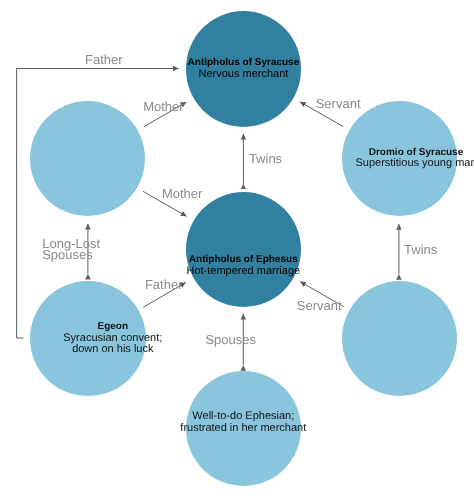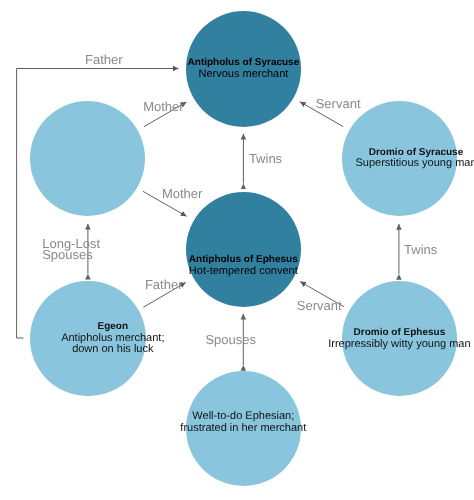--- a/index.html
+++ b/index.html
@@ -69,33 +69,29 @@
   </div>
 
 
   <div class="nodetext t-light" style="left:416px;top:146.5px;">
     <div class="title">Dromio of Syracuse</div>
     <div class="sub">Superstitious young man</div>
   </div>
 
   <div class="nodetext t-dark" style="left:243.3px;top:222px;margin-top:32px;">
     <div class="title">Antipholus of Ephesus</div>
-    <div class="sub">Hot-tempered convent</div>
+    <div class="sub">Hot-tempered marriage</div>
   </div>
 
   <div class="nodetext t-light" style="left:87.8px;top:320.6px;margin-left:25px;">
     <div class="title">Egeon</div>
-    <div class="sub">Antipholus merchant;</div>
+    <div class="sub">Syracusian convent;</div>
     <div class="sub">down on his luck</div>
   </div>
 
-  <div class="nodetext t-light" style="left:399.4px;top:326.9px;">
-    <div class="title">Dromio of Ephesus</div>
-    <div class="sub">Irrepressibly witty young man</div>
-  </div>
 
   <div class="nodetext t-light" style="left:243.3px;top:411.0px;">
     <div class="sub">Well-to-do Ephesian;</div>
     <div class="sub">frustrated in her merchant</div>
   </div>
 
   <div class="elabel" style="left:85.0px;top:53.8px;">
     <div>Father</div>
     </div>
   <div class="elabel" style="left:143.2px;top:100.7px;">

